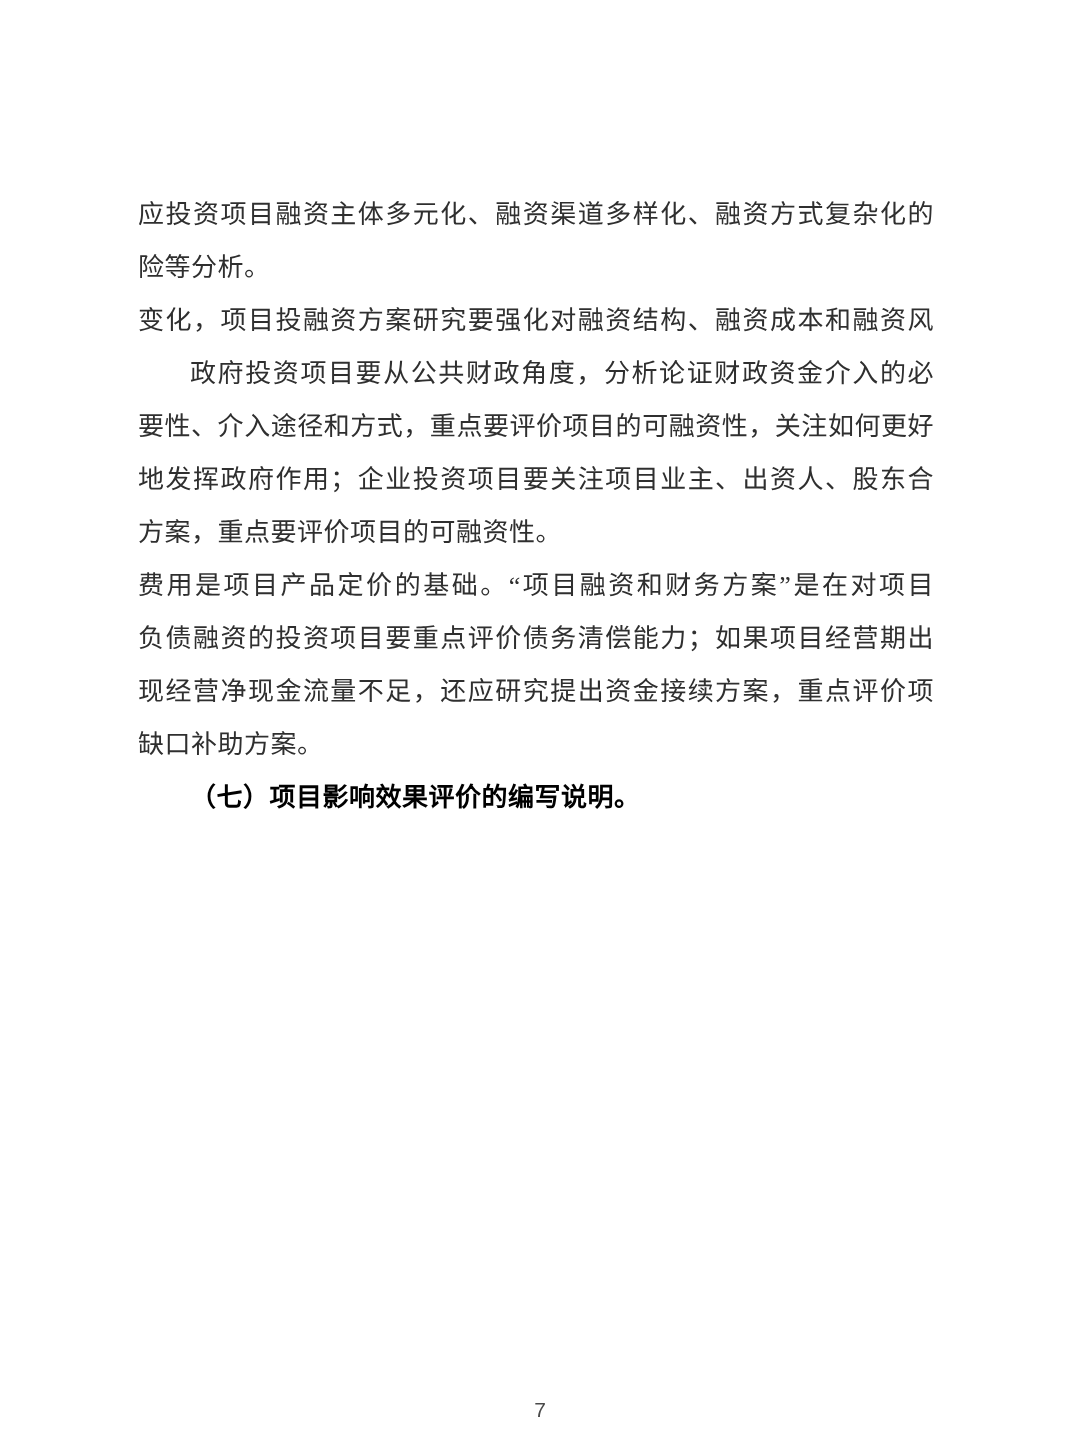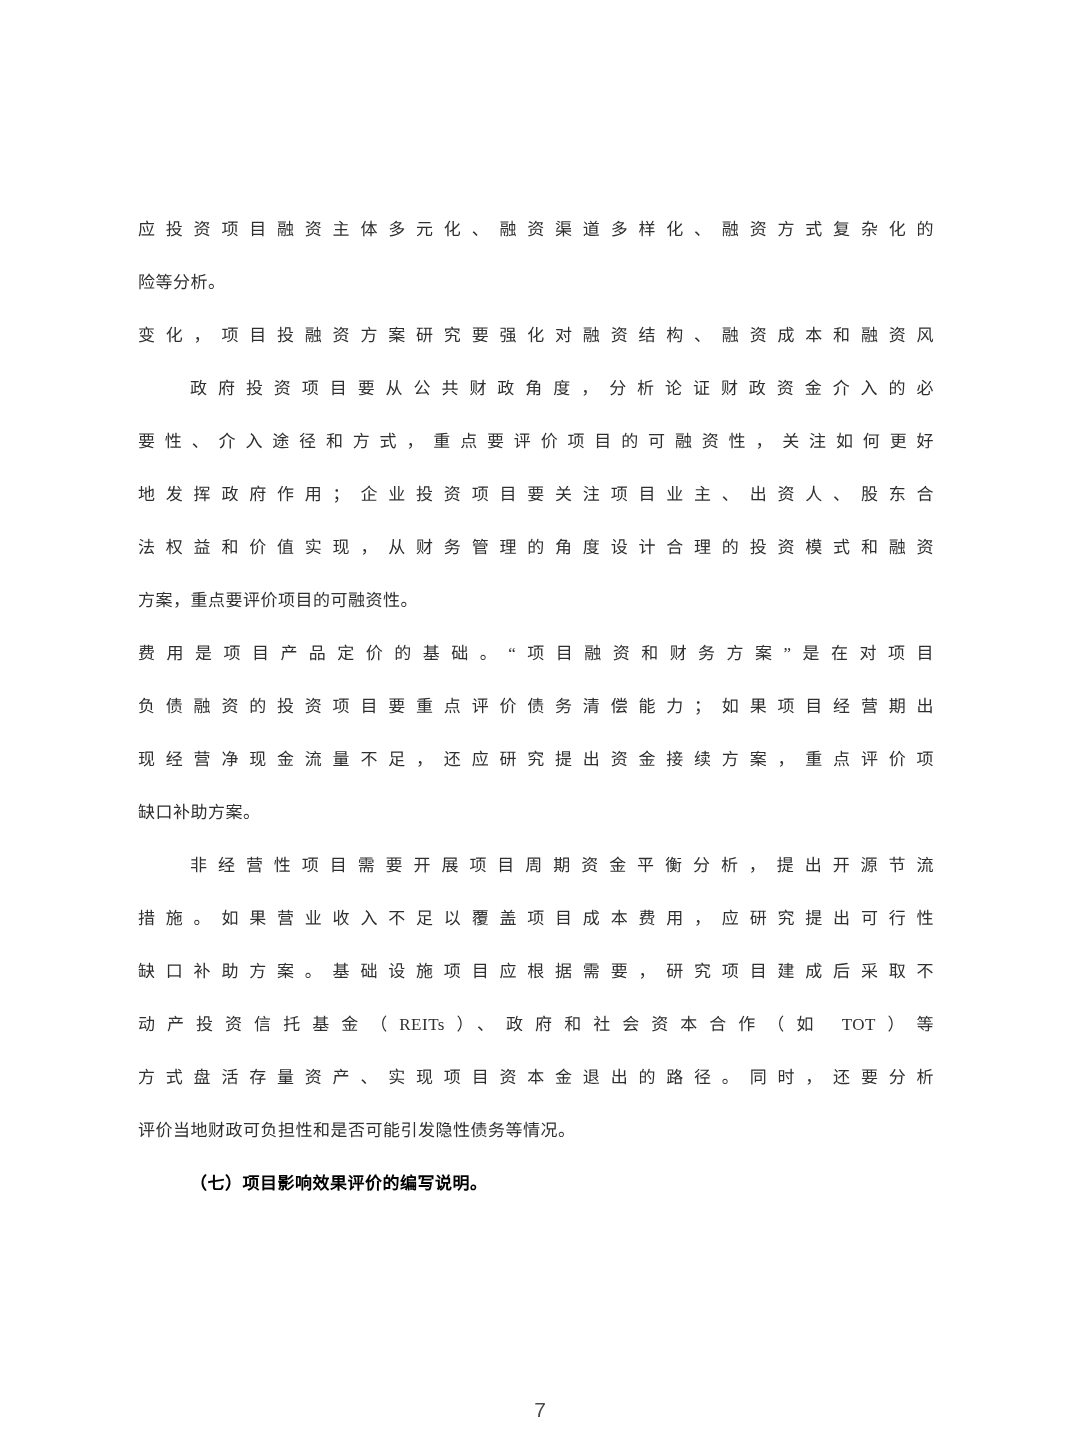--- a/index.html
+++ b/index.html
@@ -17,24 +17,24 @@
   .page {
     position: absolute;
     left: 0; top: 0;
     width: 1080px;
     height: 1444px;
     background: #ffffff;
   }
   .text-block {
     position: absolute;
     left: 138px;
-    top: 203px;
+    top: 188px;
     width: 796px;
     color: #2f2f2f;
-    font-size: 17px;
+    font-size: 26px;
     line-height: 53px;
   }
   .paragraph {
     margin: 0;
     padding: 0;
   }
   .line {
     height: 53px;
     overflow: hidden;
     text-align: justify;
@@ -69,35 +69,26 @@
   <div class="text-block">
       <div class="paragraph">
         <div class="line">应投资项目融资主体多元化、融资渠道多样化、融资方式复杂化的</div>
         <div class="line end">险等分析。</div>
         <div class="line">变化，项目投融资方案研究要强化对融资结构、融资成本和融资风</div>
       </div>
       <div class="paragraph">
         <div class="line indent">政府投资项目要从公共财政角度，分析论证财政资金介入的必</div>
         <div class="line">要性、介入途径和方式，重点要评价项目的可融资性，关注如何更好</div>
         <div class="line">地发挥政府作用；企业投资项目要关注项目业主、出资人、股东合</div>
-        <div class="line">法权益和价值实现，从财务管理的角度设计合理的投资模式和融资</div>
         <div class="line end">方案，重点要评价项目的可融资性。</div>
       </div>
       <div class="paragraph">
         <div class="line">费用是项目产品定价的基础。“项目融资和财务方案”是在对项目</div>
         <div class="line">负债融资的投资项目要重点评价债务清偿能力；如果项目经营期出</div>
         <div class="line">现经营净现金流量不足，还应研究提出资金接续方案，重点评价项</div>
         <div class="line end">缺口补助方案。</div>
       </div>
       <div class="paragraph">
-        <div class="line indent">非经营性项目需要开展项目周期资金平衡分析，提出开源节流</div>
-        <div class="line">措施。如果营业收入不足以覆盖项目成本费用，应研究提出可行性</div>
-        <div class="line">缺口补助方案。基础设施项目应根据需要，研究项目建成后采取不</div>
-        <div class="line">动产投资信托基金（REITs）、政府和社会资本合作（如 TOT）等</div>
-        <div class="line">方式盘活存量资产、实现项目资本金退出的路径。同时，还要分析</div>
-        <div class="line end">评价当地财政可负担性和是否可能引发隐性债务等情况。</div>
-      </div>
-      <div class="paragraph">
         <div class="line indent end bold">（七）项目影响效果评价的编写说明。</div>
       </div>
     </div>
   <div class="page-number">7</div>
 </div>
 
 </body></html>

